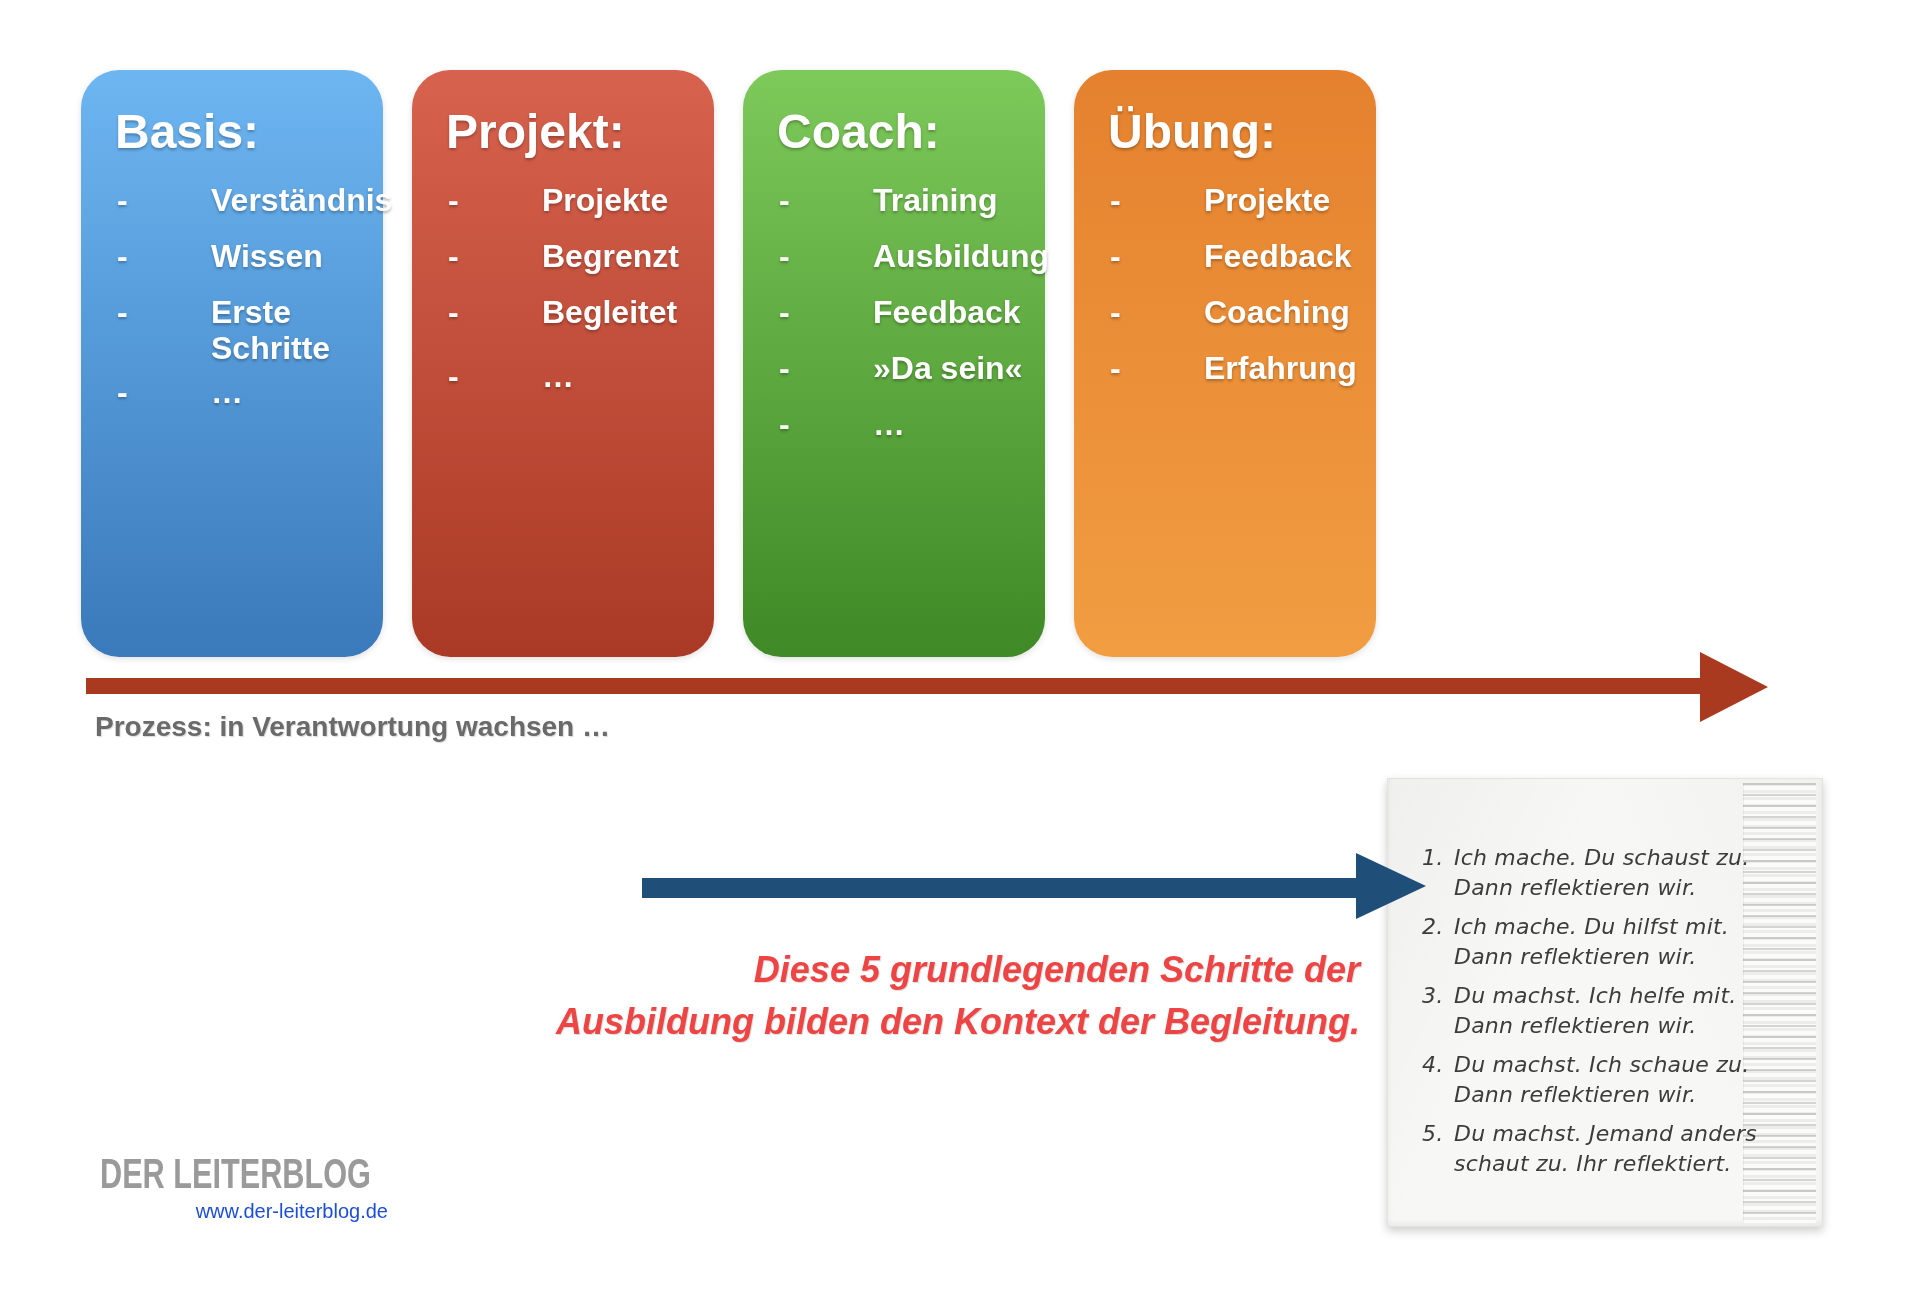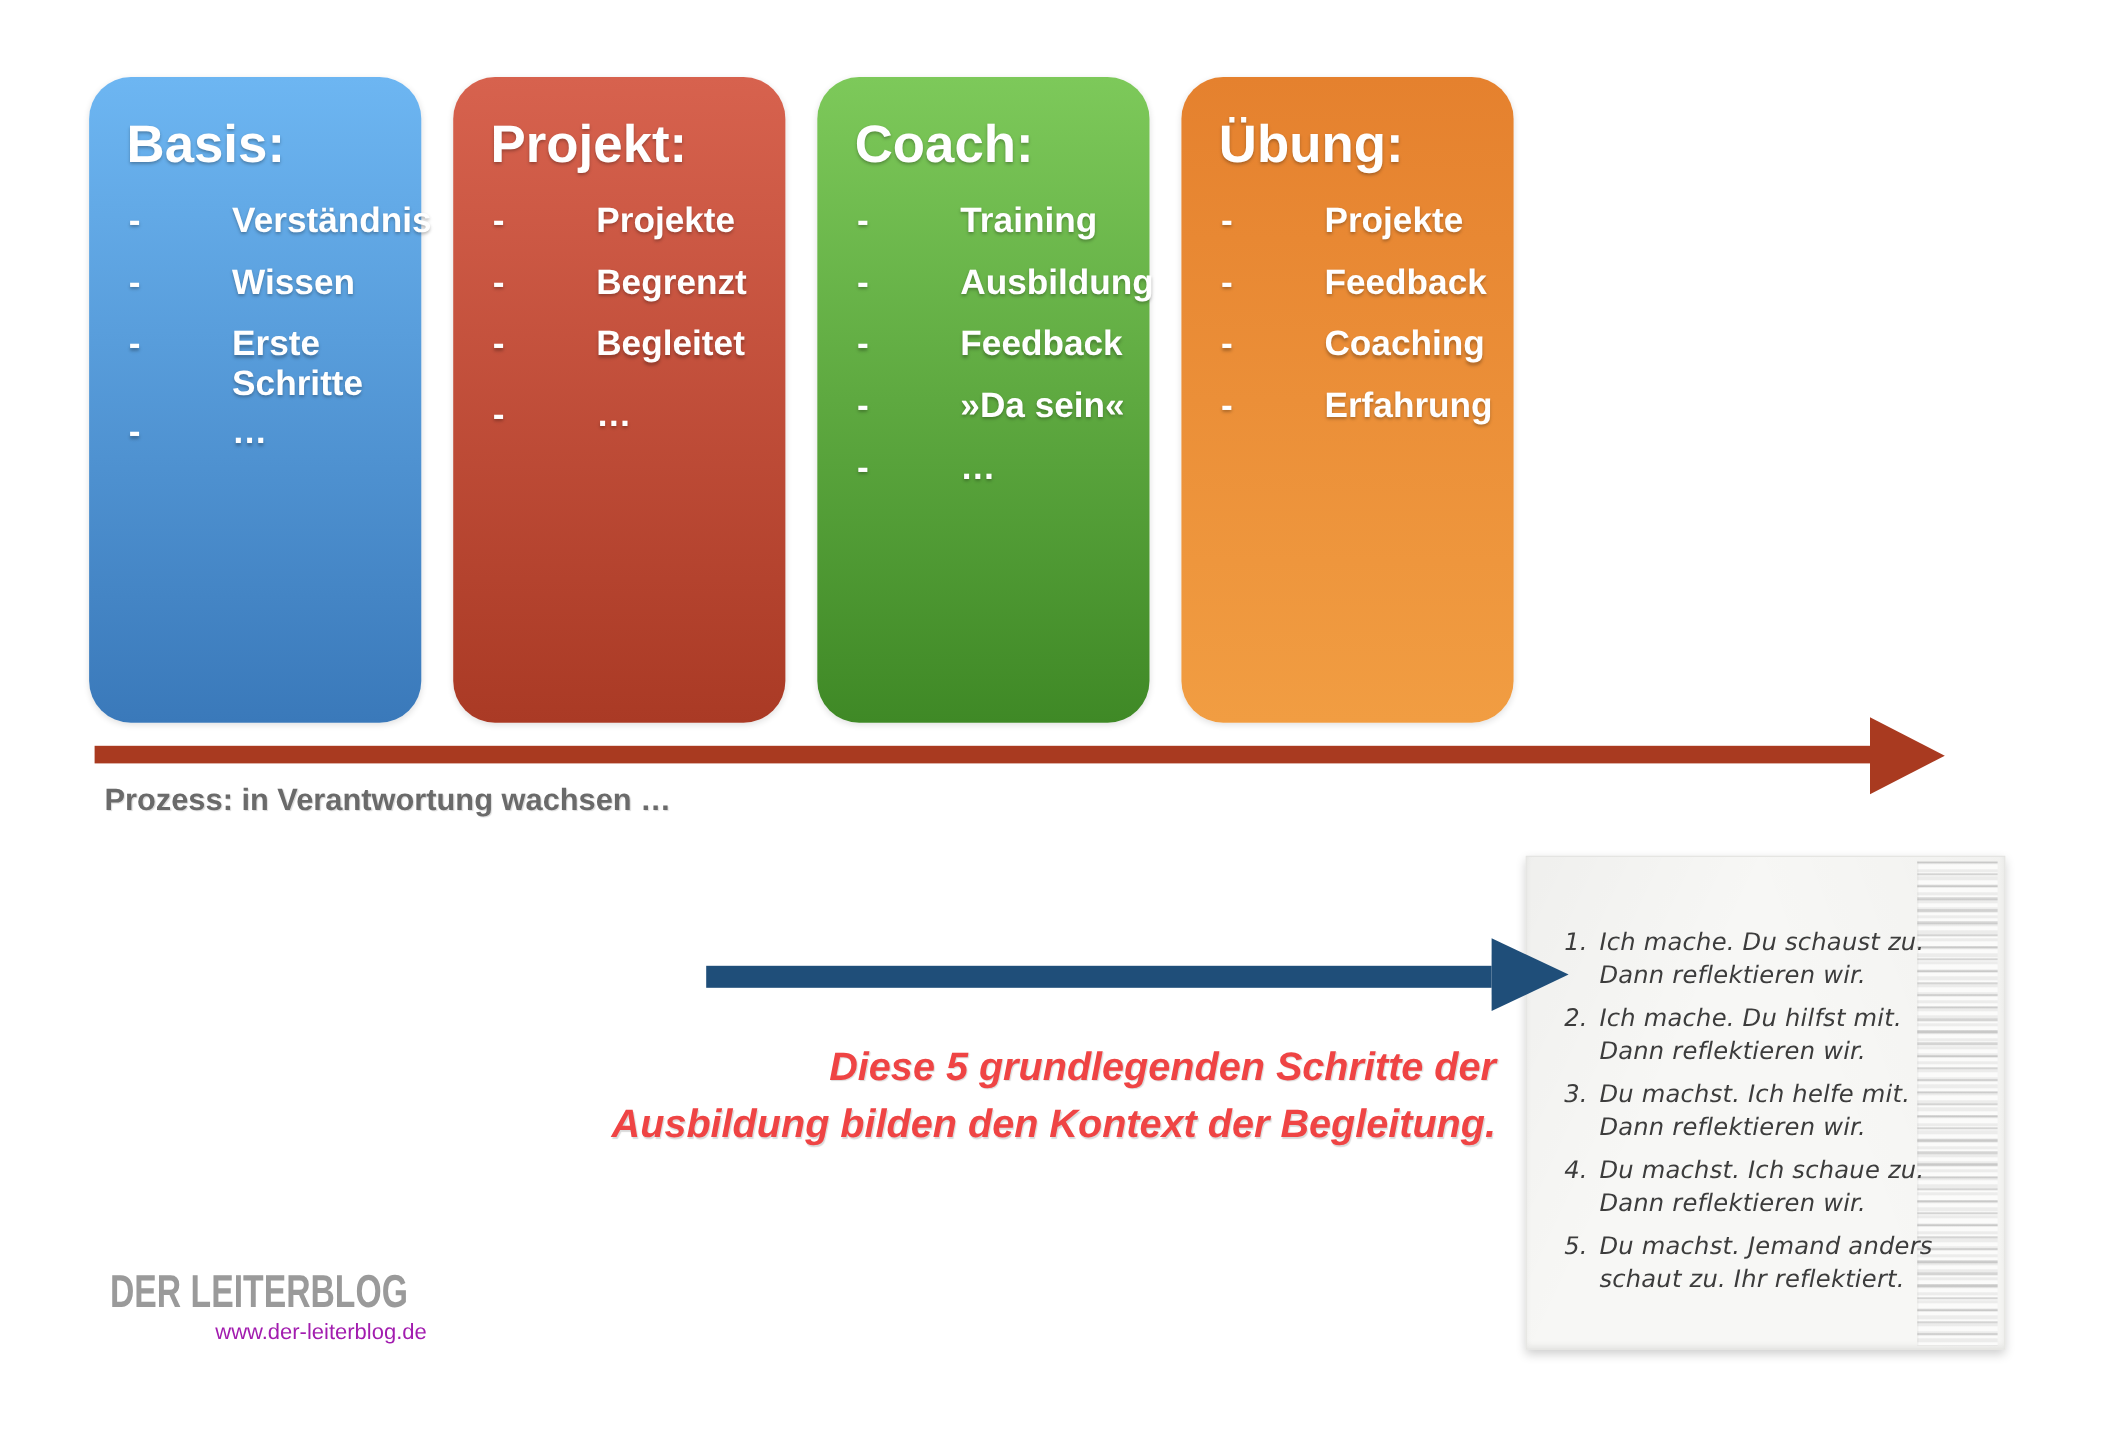--- a/index.html
+++ b/index.html
@@ -80,21 +80,21 @@
   .napkin-step .num{grid-column:1;grid-row:1;}
   .napkin-step .l1{grid-column:2;grid-row:1;white-space:nowrap;}
   .napkin-step .l2{grid-column:2;grid-row:2;white-space:nowrap;}
   
   .logo{position:absolute;left:100px;top:1150px;width:288px;}
   .logo-title{
     font-size:42px;font-weight:bold;color:#9a9a9a;white-space:nowrap;
     transform:scaleX(0.73);transform-origin:left top;letter-spacing:0px;
   }
   .logo-url{
-    margin-top:2px;font-size:20px;color:#a21caf;text-align:right;white-space:nowrap;
+    margin-top:2px;font-size:20px;color:#1d4ed8;text-align:right;white-space:nowrap;
   }
 </style>
 </head>
 <body>
 
 <div class="stage">
 
   <div class="cards-row" id="cards-row">
       <div class="card" style="background: linear-gradient(rgb(109, 182, 242), rgb(58, 121, 186));">
         <div class="card-title">Basis:</div>

